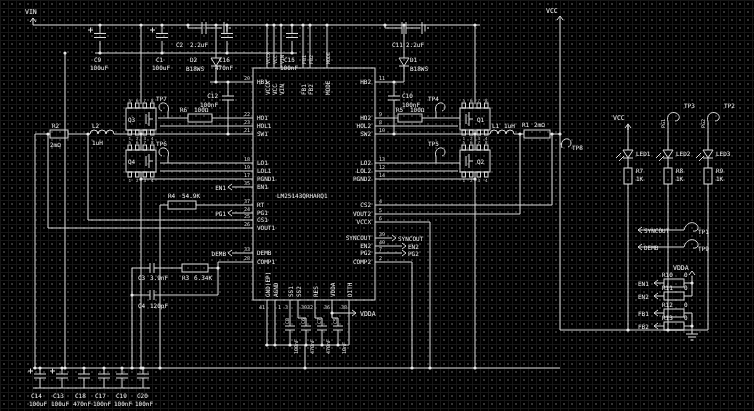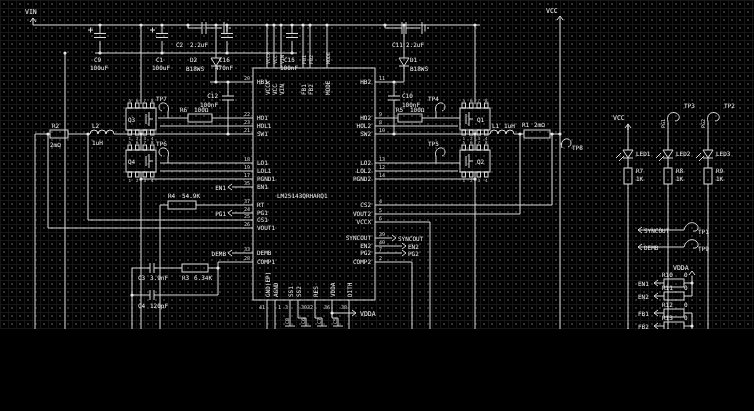--- a/index.html
+++ b/index.html
@@ -1,16 +1,16 @@
 <!DOCTYPE html>
 <html><head>
 <meta charset="utf-8">
 <style>
   html,body{margin:0;padding:0;background:#000;}
-  .sheet{position:relative;width:754px;height:329px;overflow:hidden;
+  .sheet{position:relative;width:754px;height:411px;overflow:hidden;
     background-color:#000;
     background-image:
       linear-gradient(#161616 1px, transparent 1px),
       linear-gradient(90deg,#161616 1px, transparent 1px),
       radial-gradient(circle,#343434 0.8px, transparent 0.9px);
     background-size:8px 8px,8px 8px,8px 8px;text-align:center;}
   svg{position:absolute;inset:0;}
   .w{stroke:#d9d9d9;stroke-width:1;fill:none;}
   .bx{stroke:#d9d9d9;stroke-width:1;fill:none;}
   .dot{fill:#e9e9e9;}

